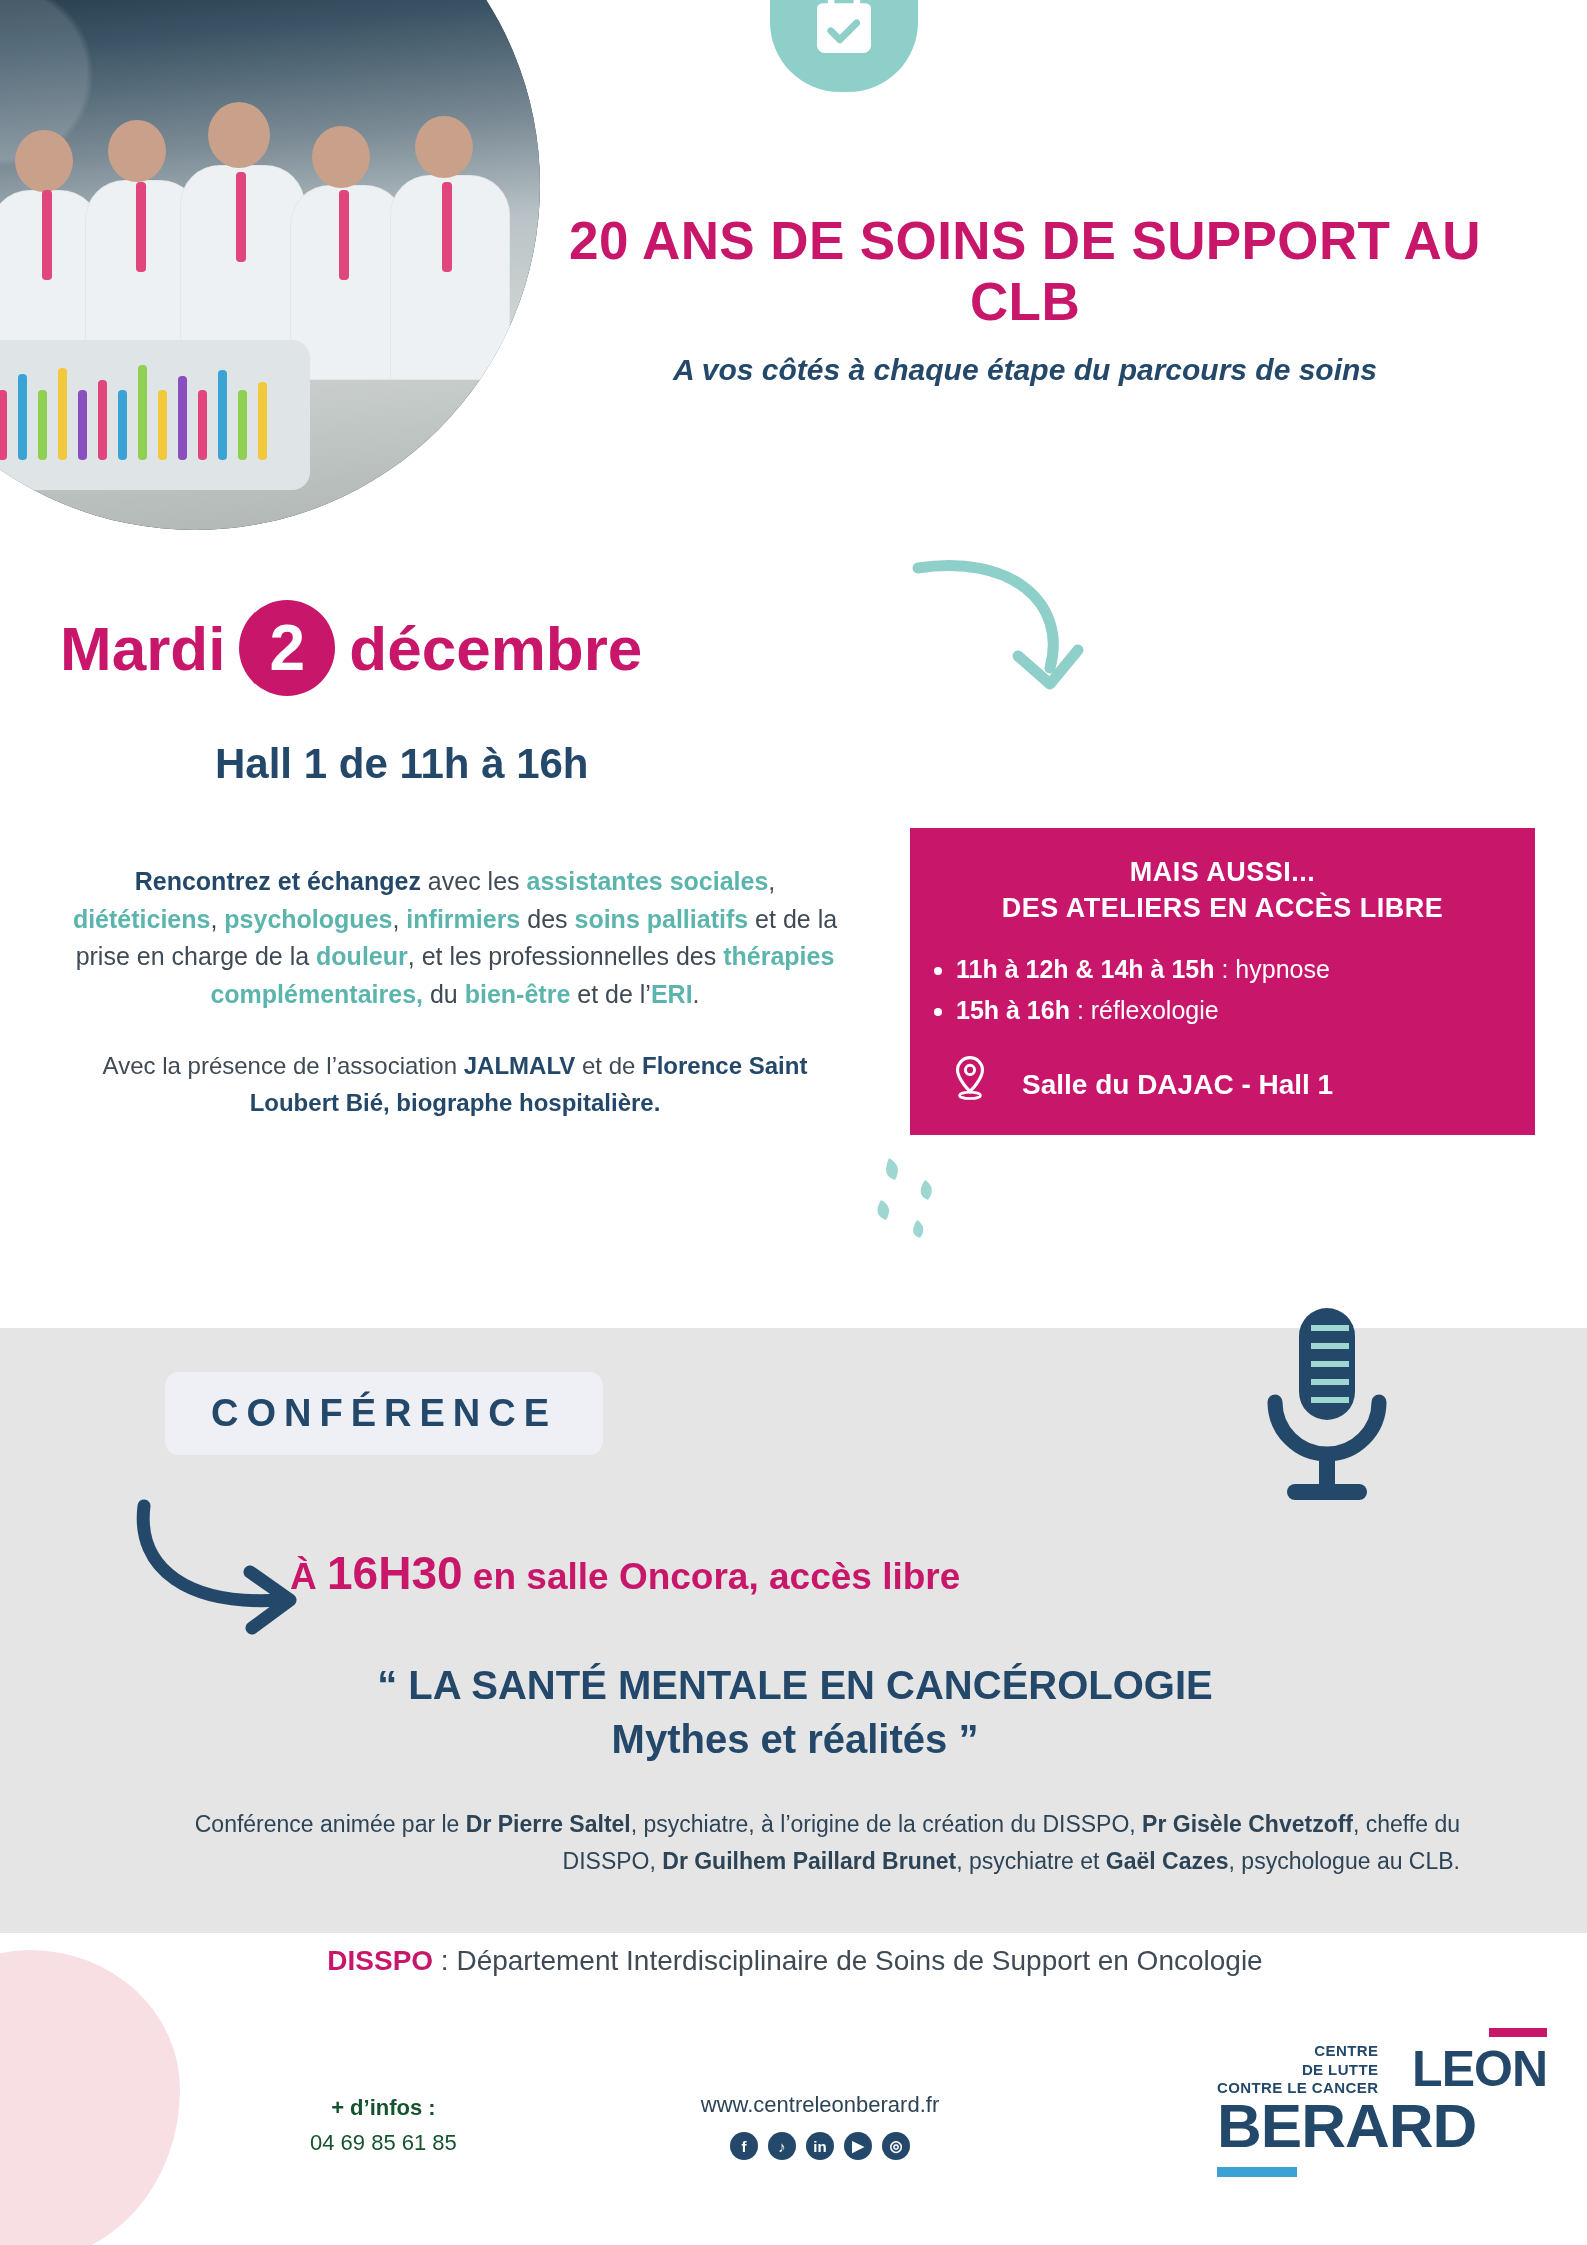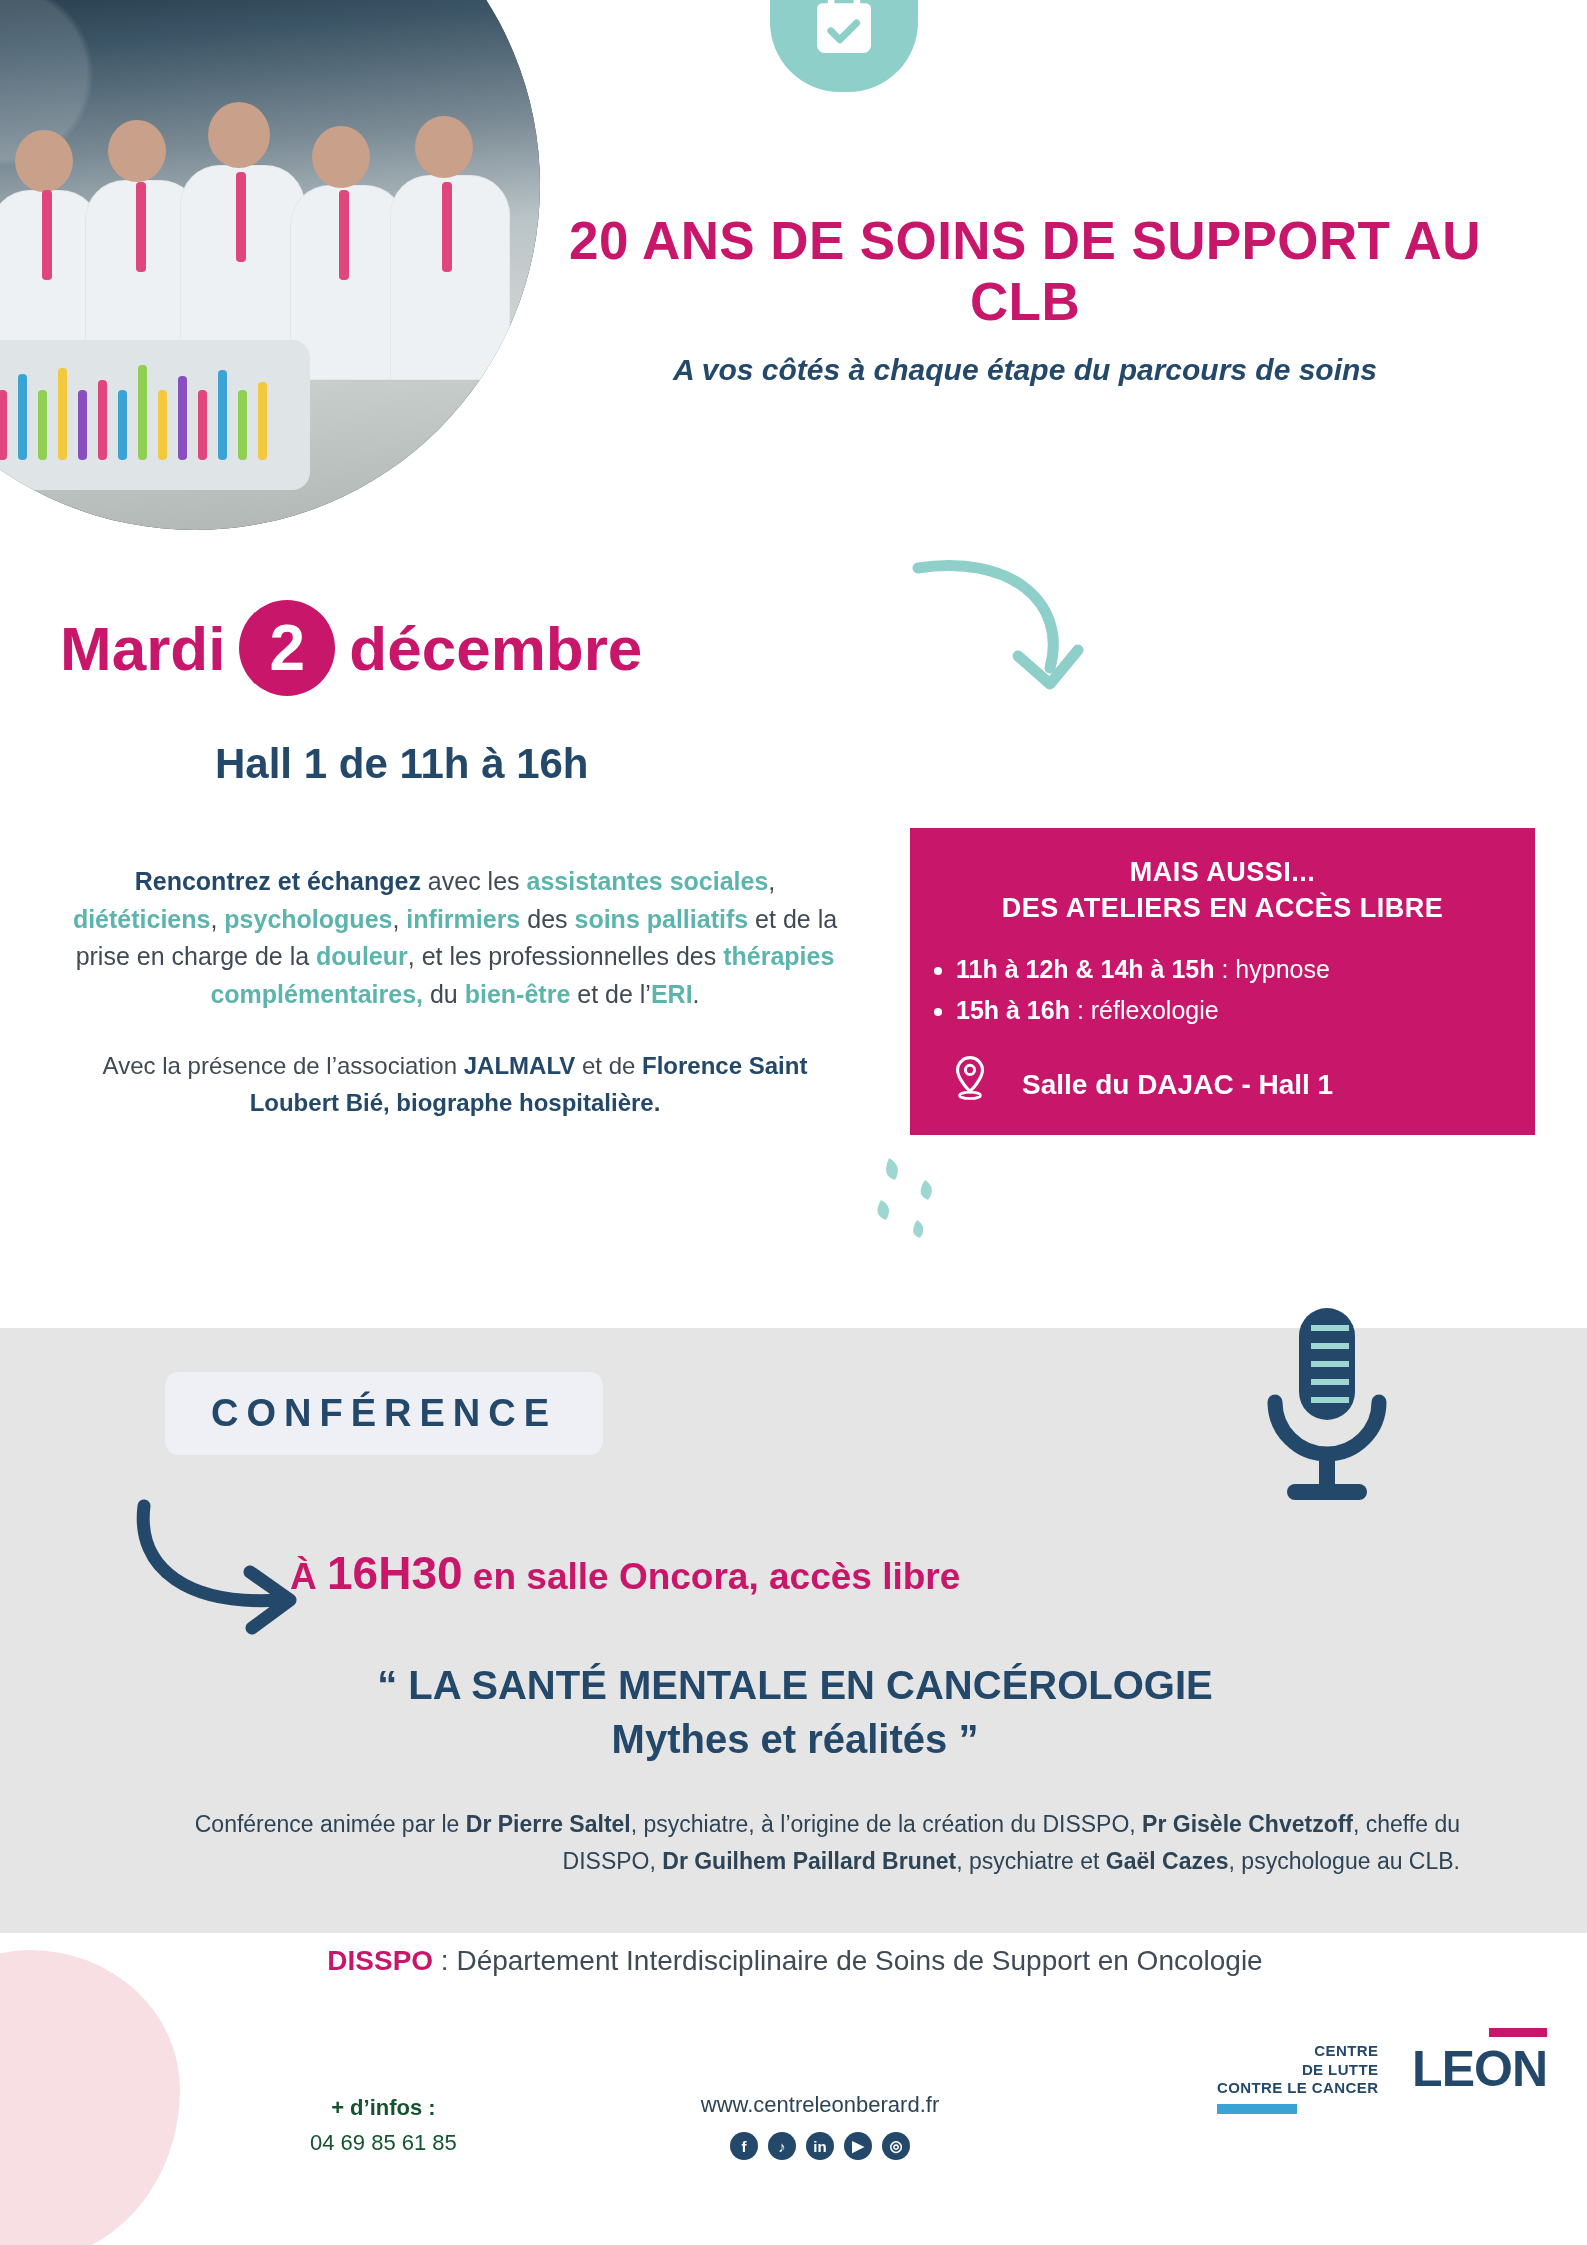--- a/index.html
+++ b/index.html
@@ -531,14 +531,15 @@
 <div class="logo">
   <div class="pink-bar"></div>
   <div class="l-top">
     <div class="l-small">
       <div>CENTRE</div>
       <div>DE LUTTE</div>
       <div>CONTRE LE CANCER</div>
     </div>
     <div class="l-leon">LEON</div>
   </div>
+  <div class="l-berard">BERARD</div>
   <div class="blue-bar"></div>
 </div>
 
 </body></html>

